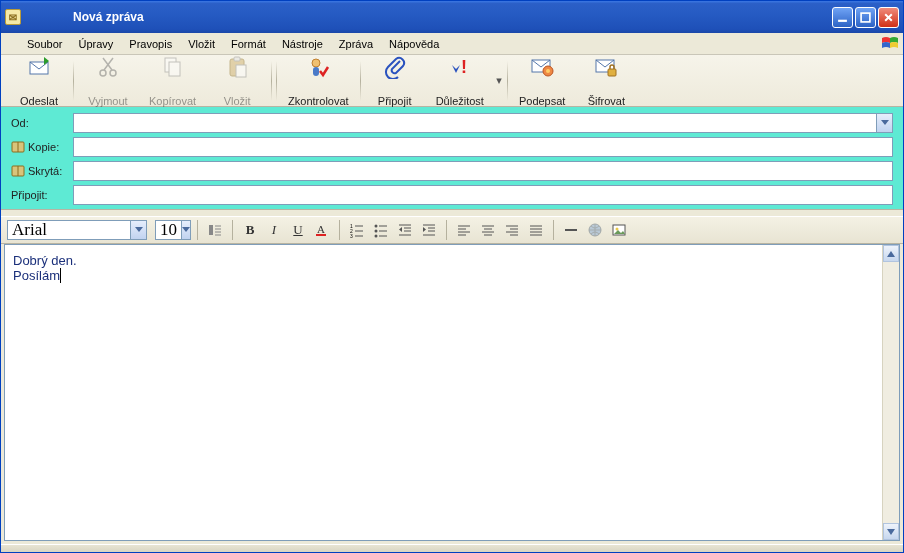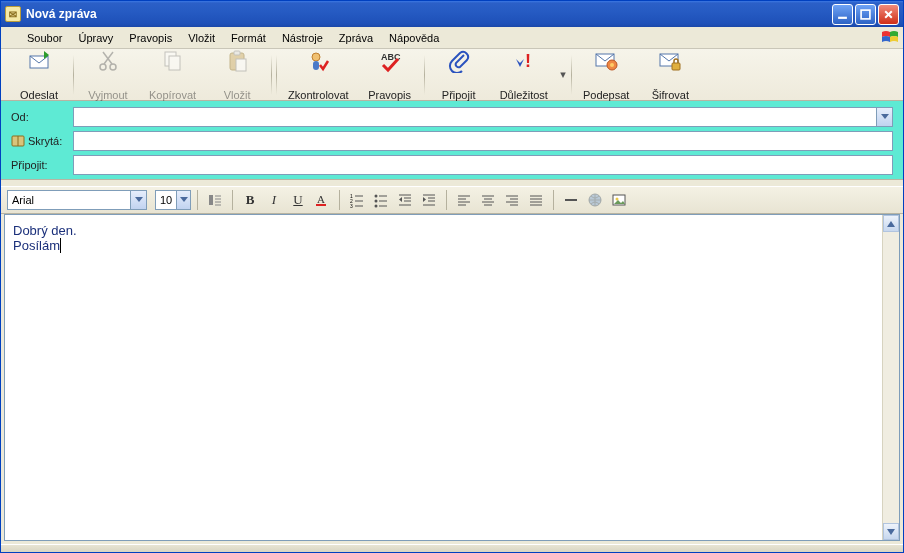--- a/index.html
+++ b/index.html
@@ -1,21 +1,21 @@
 <!DOCTYPE html>
 <html><head>
 <meta charset="utf-8">
 <style>
 * { box-sizing: border-box; margin: 0; padding: 0; }
 body { font-family: Tahoma, Arial, sans-serif; font-size: 11px; background: #fff; width: 904px; height: 553px; overflow: hidden; }
 
 .window { width: 904px; height: 553px; border: 1px solid #0040c0; background: #ece9d8; display: flex; flex-direction: column; }
 
 
-.titlebar { height: 26px; background: linear-gradient(to bottom, #3b77e3 0%, #2b5fc7 8%, #265bc3 40%, #1e50b8 88%, #1a47a8 100%); display: flex; align-items: center; padding: 0 4px; color: #fff; font-weight: bold; font-size: 12px; }
+.titlebar { height: 32px; background: linear-gradient(to bottom, #3b77e3 0%, #2b5fc7 8%, #265bc3 40%, #1e50b8 88%, #1a47a8 100%); display: flex; align-items: center; padding: 0 4px; color: #fff; font-weight: bold; font-size: 12px; gap: 47px; }
 .titlebar .title-icon { width: 16px; height: 16px; margin-right: 5px; background: #f5e9a8; border: 1px solid #b89b3a; border-radius: 2px; position: relative; display:flex; align-items:center; justify-content:center; }
 .titlebar .title-icon::after { content:"✉"; font-size:10px; color:#8a6d1f; }
 .title-text { flex: 1; }
 .win-buttons { display: flex; gap: 2px; }
 .win-btn { width: 21px; height: 21px; border: 1px solid #fff; border-radius: 3px; background: linear-gradient(to bottom, #6fa3f5, #2c62c5); display: flex; align-items: center; justify-content: center; color: #fff; font-weight: bold; cursor: pointer; }
 .win-btn.close { background: linear-gradient(to bottom, #f08b7b, #d02f17); }
 .win-btn svg { width: 11px; height: 11px; }
 
 
 .menubar { height: 22px; background: #ece9d8; border-bottom: 1px solid #c9c6b8; display: flex; align-items: center; padding: 0 18px; position: relative; }
@@ -37,21 +37,21 @@
 .field-label { width: 56px; font-size: 11px; color: #222; display: flex; align-items: center; gap: 3px; }
 .field-label .book-icon { width: 14px; height: 12px; }
 .field-input { flex: 1; height: 20px; border: 1px solid #7f9db9; background: #fff; padding: 0 3px; font-size: 11px; font-family: inherit; }
 .field-combo { flex: 1; height: 20px; display: flex; }
 .field-combo input { flex: 1; border: 1px solid #7f9db9; border-right: none; padding: 0 3px; font-size: 11px; font-family: inherit; }
 .field-combo .combo-btn { width: 17px; border: 1px solid #7f9db9; background: linear-gradient(to bottom, #e6eefc, #c1d3f0); display: flex; align-items: center; justify-content: center; cursor: pointer; }
 
 
 .format-bar { height: 28px; background: linear-gradient(to bottom, #f4f1e4, #e8e4d3); border-top: 1px solid #fff; border-bottom: 1px solid #b8b4a2; display: flex; align-items: center; padding: 0 6px; gap: 2px; margin-top: 6px;}
 .format-bar .combo { height: 20px; border: 1px solid #7f9db9; background: #fff; display: flex; align-items: center; }
-.format-bar .combo span { padding: 0 4px; font-size: 11px; }
+.format-bar .combo span { padding: 0 4px; font-size: 17px; font-family: Liberation Serif, serif; }
 .format-bar .combo .combo-btn { width: 16px; height: 18px; background: linear-gradient(to bottom, #e6eefc, #c1d3f0); border-left: 1px solid #7f9db9; display: flex; align-items: center; justify-content: center; cursor: pointer; }
 .font-name { width: 140px; }
 .font-size { width: 36px; }
 .fb-sep { width: 1px; height: 20px; background: #b5b19e; margin: 0 4px; }
 .fb-btn { width: 22px; height: 22px; display: flex; align-items: center; justify-content: center; cursor: pointer; border: 1px solid transparent; color: #333;}
 .fb-btn svg { width: 16px; height: 16px; }
 
 
 .editor-wrap { flex: 1; display: flex; background: #ece9d8; padding: 0 3px 3px 3px; }
 .editor-box { flex: 1; border: 1px solid #7f9db9; background: #fff; display: flex; }
@@ -155,29 +155,20 @@
     <div class="tb-btn">
       <div class="tb-icon">
           <svg viewBox="0 0 24 24">
             <circle cx="10" cy="8" r="4" fill="#f0c070" stroke="#c08030"></circle>
             <rect x="7" y="12" width="6" height="9" rx="3" fill="#4a7ac8"></rect>
             <path d="M14 16 L17 20 L22 12" fill="none" stroke="#d22" stroke-width="2.5"></path>
           </svg>
         </div>
       <div class="tb-label">Zkontrolovat</div>
     </div>
-    <div class="tb-btn">
-      <div class="tb-icon">
-          <svg viewBox="0 0 24 24">
-            <text x="3" y="11" font-size="9" font-weight="bold" fill="#333">ABC</text>
-            <path d="M5 16 L10 21 L20 10" fill="none" stroke="#d22" stroke-width="3"></path>
-          </svg>
-        </div>
-      <div class="tb-label">Pravopis</div>
-    </div>
     <div class="tb-sep"></div>
     <div class="tb-btn">
       <div class="tb-icon">
           <svg viewBox="0 0 24 24">
             <path d="M17 6 L9 14 A3 3 0 0 0 13 18 L20 11 A5 5 0 0 0 13 4 L5 12 A7 7 0 0 0 15 22" fill="none" stroke="#2a52be" stroke-width="2"></path>
           </svg>
         </div>
       <div class="tb-label">Připojit</div>
     </div>
     <div class="tb-btn">
@@ -221,20 +212,30 @@
           <span>Od:</span>
         </div>
       <div class="field-combo">
         <input type="text" value="" style="">
         <div class="combo-btn">
             <svg width="8" height="6" viewBox="0 0 8 6">
               <path d="M0 0 L8 0 L4 5 Z" fill="#4a6a9d"></path>
             </svg>
           </div>
       </div>
+    </div>
+    <div class="field-row">
+      <div class="field-label">
+        <svg class="book-icon" viewBox="0 0 14 12">
+            <rect x="1" y="1" width="12" height="10" rx="1" fill="#d9c47a" stroke="#8a6d1f"></rect>
+            <line x1="7" y1="1" x2="7" y2="11" stroke="#8a6d1f"></line>
+          </svg>
+        <span>Kopie:</span>
+      </div>
+      <input class="field-input" type="text" value="" style="">
     </div>
     <div class="field-row">
       <div class="field-label">
         <svg class="book-icon" viewBox="0 0 14 12">
             <rect x="1" y="1" width="12" height="10" rx="1" fill="#d9c47a" stroke="#8a6d1f"></rect>
             <line x1="7" y1="1" x2="7" y2="11" stroke="#8a6d1f"></line>
           </svg>
         <span>Skrytá:</span>
       </div>
       <input class="field-input" type="text" value="" style="">

